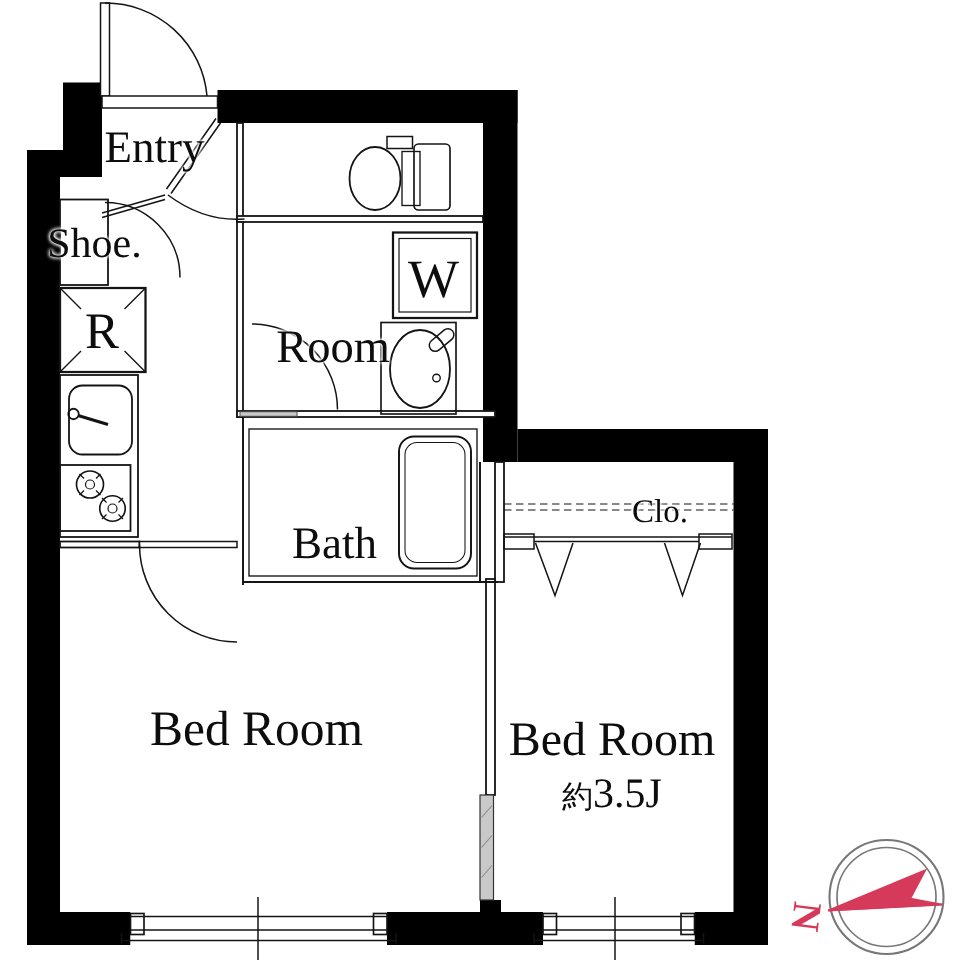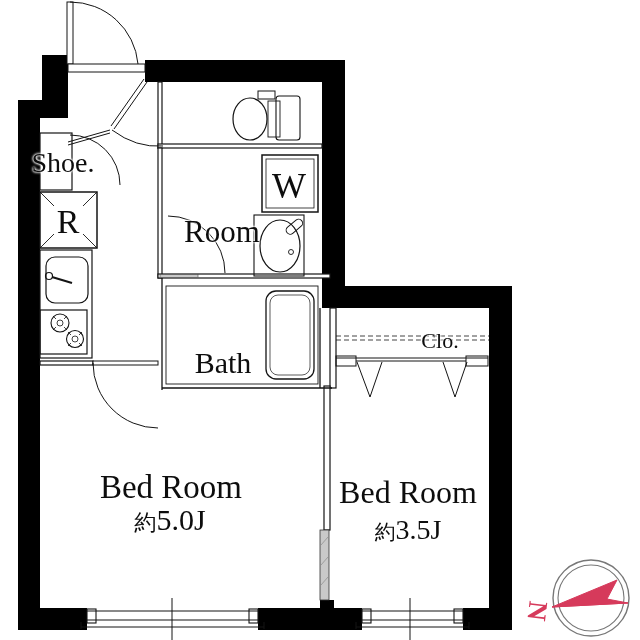--- a/index.html
+++ b/index.html
@@ -147,25 +147,25 @@
   </g>
 
   <g>
     <circle cx="591" cy="598" r="38" stroke="#777" stroke-width="1.4" fill="none"></circle>
     <circle cx="591" cy="598" r="33" stroke="#777" stroke-width="1.1" fill="none"></circle>
     <path d="M552,607 L617,580 L607,599 L628,603 Z" fill="#d63a5b" stroke="#d63a5b" stroke-width="1"></path>
     <path d="M552,607 L628,603" stroke="#d63a5b" stroke-width="1.2"></path>
   </g>
 </svg>
 
+  <div class="lbl" style="left:103px;top:99px;font-size:30px">Entry</div>
   <div class="lbl" style="left:63px;top:163px;font-size:28px">Shoe.</div>
   <div class="lbl" style="left:68px;top:222px;font-size:34px">R</div>
   <div class="lbl" style="left:222px;top:231px;font-size:31px">Room</div>
   <div class="lbl" style="left:289px;top:186px;font-size:36px">W</div>
   <div class="lbl" style="left:223px;top:363px;font-size:30px">Bath</div>
   <div class="lbl" style="left:440px;top:341px;font-size:22px">Clo.</div>
   <div class="lbl" style="left:171px;top:487px;font-size:33px">Bed Room</div>
-  <div class="lbl sizelbl" style="left:170px;top:520px;font-size:30px"><span class="prefix">約</span><span>5.0J</span></div>
   <div class="lbl" style="left:408px;top:492px;font-size:32px">Bed Room</div>
   <div class="lbl sizelbl" style="left:408px;top:530px;font-size:28px"><span class="prefix">約</span><span>3.5J</span></div>
 
   <div id="north-label" class="lbl" style="left:537px;top:611px;font-size:27px">N</div>
 </div>
 
 </body></html>

